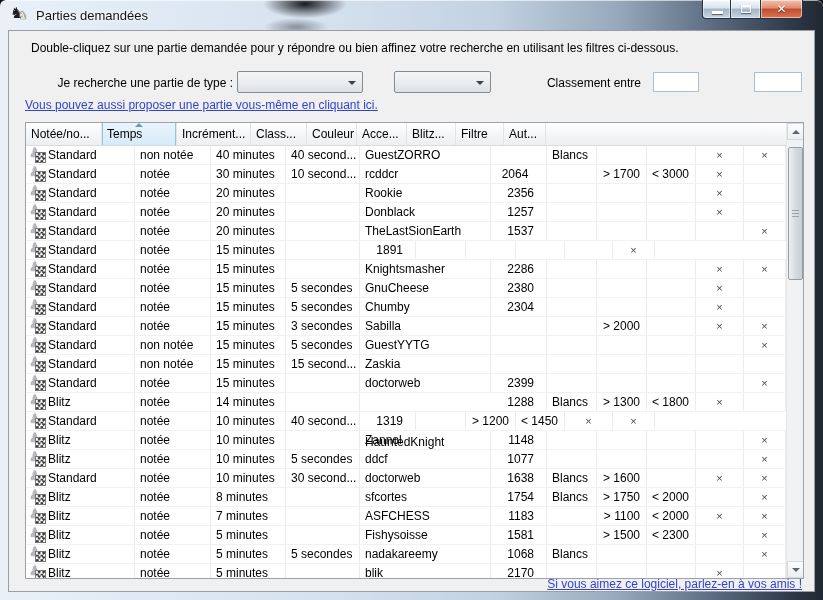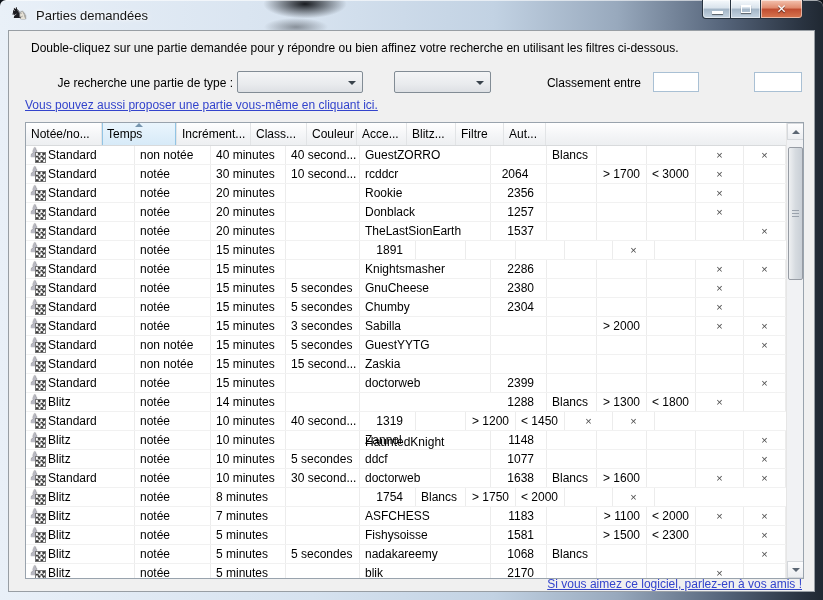--- a/index.html
+++ b/index.html
@@ -519,20 +519,21 @@
             <div class="cell typec" style="width: 109px;">
               <span class="piece-icon">
                 <span class="mini-pawn">♟</span>
                 <span class="mini-board"></span>
               </span>
               <span class="tname">Blitz</span>
             </div>
             <div class="cell" style="width: 76px;">notée</div>
             <div class="cell" style="width: 75px;">8 minutes</div>
             <div class="cell" style="width: 74px;"></div>
+            <div class="cell" style="width: 131px;">sfcortes</div>
             <div class="cell right pr12" style="width: 56px;">1754</div>
             <div class="cell" style="width: 50px;">Blancs</div>
             <div class="cell right pr6" style="width: 50px;">&gt; 1750</div>
             <div class="cell right pr6" style="width: 49px;">&lt; 2000</div>
             <div class="cell center" style="width: 48px;"></div>
             <div class="cell center" style="width: 42px;">×</div>
           </div>
           <div class="trow">
             <div class="cell typec" style="width: 109px;">
               <span class="piece-icon">

